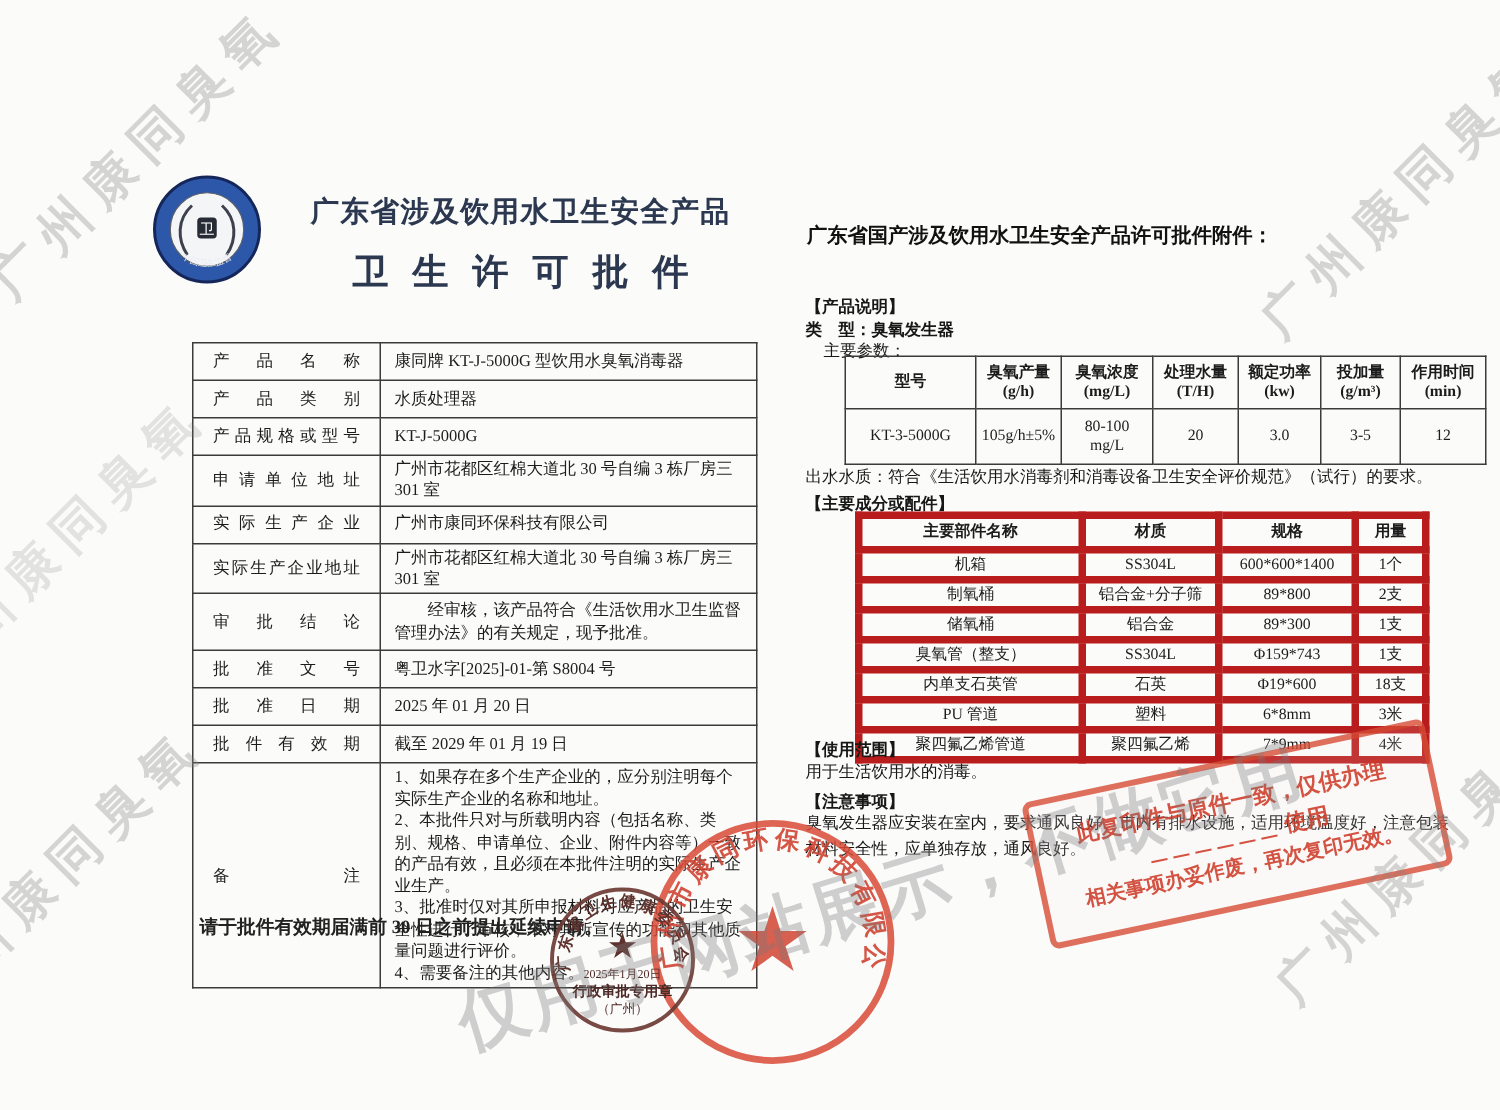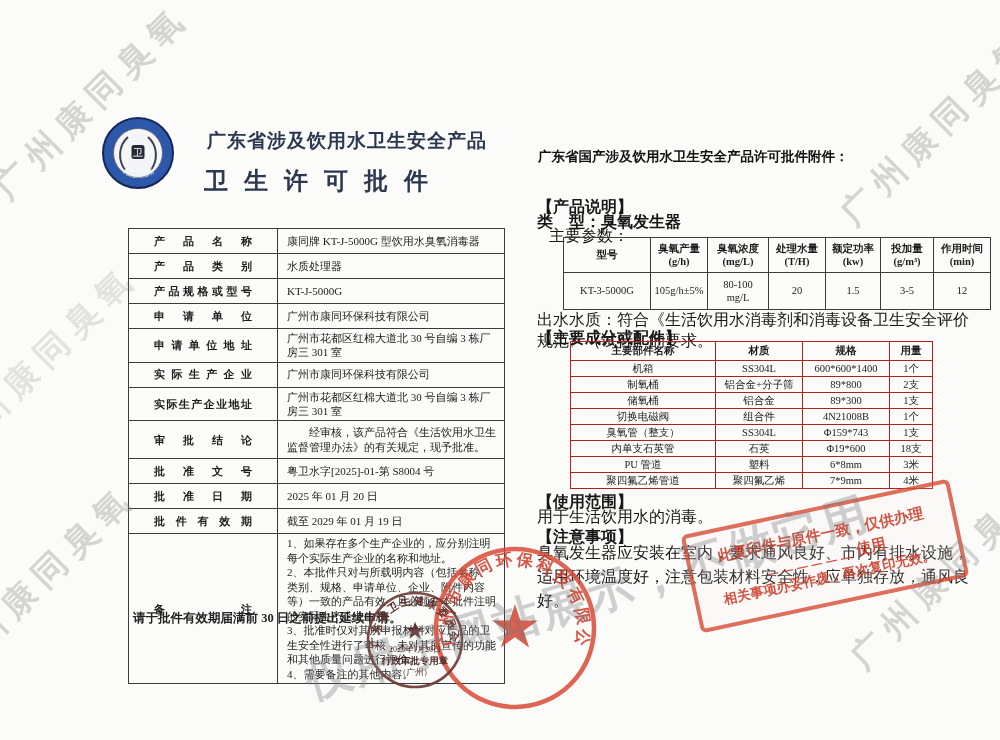--- a/index.html
+++ b/index.html
@@ -16,48 +16,48 @@
   .wm2{left:938px;top:128px;}
   .wm3{left:38px;top:582px;}
   .wm4{left:948px;top:572px;}
   .wm5{left:40px;top:362px;color:rgba(130,130,132,0.20);}
   .wm-note{left:588px;top:598px;}
 
   
   .title1{position:absolute;left:188px;top:128px;width:318px;text-align:center;
           font-family:"Liberation Sans","DejaVu Sans",sans-serif;
           font-size:19px;font-weight:bold;color:#2b3850;letter-spacing:1px;}
-  .title2{position:absolute;left:188px;top:165px;width:318px;
+  .title2{position:absolute;left:188px;top:165px;width:318px;text-align:center;
           font-family:"Liberation Sans","DejaVu Sans",sans-serif;
           font-size:24px;font-weight:bold;color:#2b3850;letter-spacing:16px;text-indent:16px;}
   .emblem{position:absolute;left:101px;top:116px;width:74px;height:74px;}
 
   
   table{border-collapse:collapse;}
   .main-table{position:absolute;left:128px;top:228px;width:377px;table-layout:fixed;
               font-size:11px;line-height:1.3;}
   .main-table td{border:1px solid #3b3b3b;vertical-align:middle;overflow:hidden;}
-  .main-table td.lbl{width:98px;font-weight:bold;padding:0 25px;
+  .main-table td.lbl{width:98px;font-weight:normal;padding:0 13px;
                      text-align:justify;text-align-last:justify;}
   .main-table td.val{padding:2px 6px 2px 9px;}
   .h25{height:25px;} .h38{height:38px;} .h82{height:82px;}
   .concl{ text-indent:2em;}
   .remarks div{line-height:1.32;}
   .footnote-left{position:absolute;left:133px;top:610px;font-size:12.5px;font-weight:bold;color:#222;}
 
   
   .att-title{position:absolute;left:538px;top:148px;width:432px;font-size:13.5px;font-weight:bold;color:#111;}
-  .rc{position:absolute;font-size:16px;color:#171717;}
+  .rc{position:absolute;font-size:11px;color:#171717;}
   .rc.b{font-weight:bold;}
   .params-table{position:absolute;left:563px;top:237px;font-size:10.5px;text-align:center;line-height:1.25;padding-left:20px;}
   .params-table td,.params-table th{border:1px solid #3b3b3b;padding:2px 3px;font-weight:normal;}
   .params-table th{font-weight:bold;height:30px;}
   .params-table td{height:32px;}
   .comp-table{position:absolute;left:570px;top:341px;font-size:10.5px;text-align:center;line-height:1.1;}
-  .comp-table td,.comp-table th{border:1px solid #b91c1c;padding:1px 3px;}
+  .comp-table td,.comp-table th{border:5px solid #b91c1c;padding:1px 3px;}
   .comp-table th{font-weight:bold;height:16px;}
   .comp-table td{height:13px;text-align:center;}
   .c-name{width:138px;} .c-mat{width:80px;} .c-spec{width:80px;} .c-qty{width:36px;}
 
   
   .stamp-layer{position:absolute;inset:0;pointer-events:none;z-index:6;}
   .rect-stamp{position:absolute;left:688px;top:506px;width:266px;height:92px;
               border:4px solid rgba(213,70,48,0.78);border-radius:6px;
               transform:rotate(-12deg);color:rgba(205,58,40,0.88);
               font-family:"Liberation Sans","DejaVu Sans",sans-serif;font-weight:bold;
@@ -103,24 +103,20 @@
         </tr>
     <tr class="h25">
           <td class="lbl">产品类别</td>
           <td class="val">水质处理器</td>
         </tr>
     <tr class="h25">
           <td class="lbl">产品规格或型号</td>
           <td class="val">KT-J-5000G</td>
         </tr>
     <tr class="h25">
-          <td class="lbl">申请单位</td>
-          <td class="val">广州市康同环保科技有限公司</td>
-        </tr>
-    <tr class="h25">
           <td class="lbl">申请单位地址</td>
           <td class="val">广州市花都区红棉大道北 30 号自编 3 栋厂房三 301 室</td>
         </tr>
     <tr class="h25">
           <td class="lbl">实际生产企业</td>
           <td class="val">广州市康同环保科技有限公司</td>
         </tr>
     <tr class="h25">
           <td class="lbl">实际生产企业地址</td>
           <td class="val">广州市花都区红棉大道北 30 号自编 3 栋厂房三 301 室</td>
@@ -189,21 +185,21 @@
       <th style="width:50px;">
             <div>作用时间</div>
             <div>(min)</div>
           </th>
     </tr>
     <tr>
       <td>KT-3-5000G</td>
       <td>105g/h±5%</td>
       <td>80-100 mg/L</td>
       <td>20</td>
-      <td>1.5</td>
+      <td>3.0</td>
       <td>3-5</td>
       <td>12</td>
     </tr>
   </tbody>
     </table>
 
   <div class="rc" style="left:537px;top:310px;width:432px;">出水水质：符合《生活饮用水消毒剂和消毒设备卫生安全评价规范》（试行）的要求。</div>
   <div class="rc b" style="left:537px;top:328px;">【主要成分或配件】</div>
 
   <table class="comp-table">
@@ -224,26 +220,20 @@
           <td>制氧桶</td>
           <td>铝合金+分子筛</td>
           <td>89*800</td>
           <td>2支</td>
         </tr>
     <tr>
           <td>储氧桶</td>
           <td>铝合金</td>
           <td>89*300</td>
           <td>1支</td>
-        </tr>
-    <tr>
-          <td>切换电磁阀</td>
-          <td>组合件</td>
-          <td>4N21008B</td>
-          <td>1个</td>
         </tr>
     <tr>
           <td>臭氧管（整支）</td>
           <td>SS304L</td>
           <td>Φ159*743</td>
           <td>1支</td>
         </tr>
     <tr>
           <td>内单支石英管</td>
           <td>石英</td>

